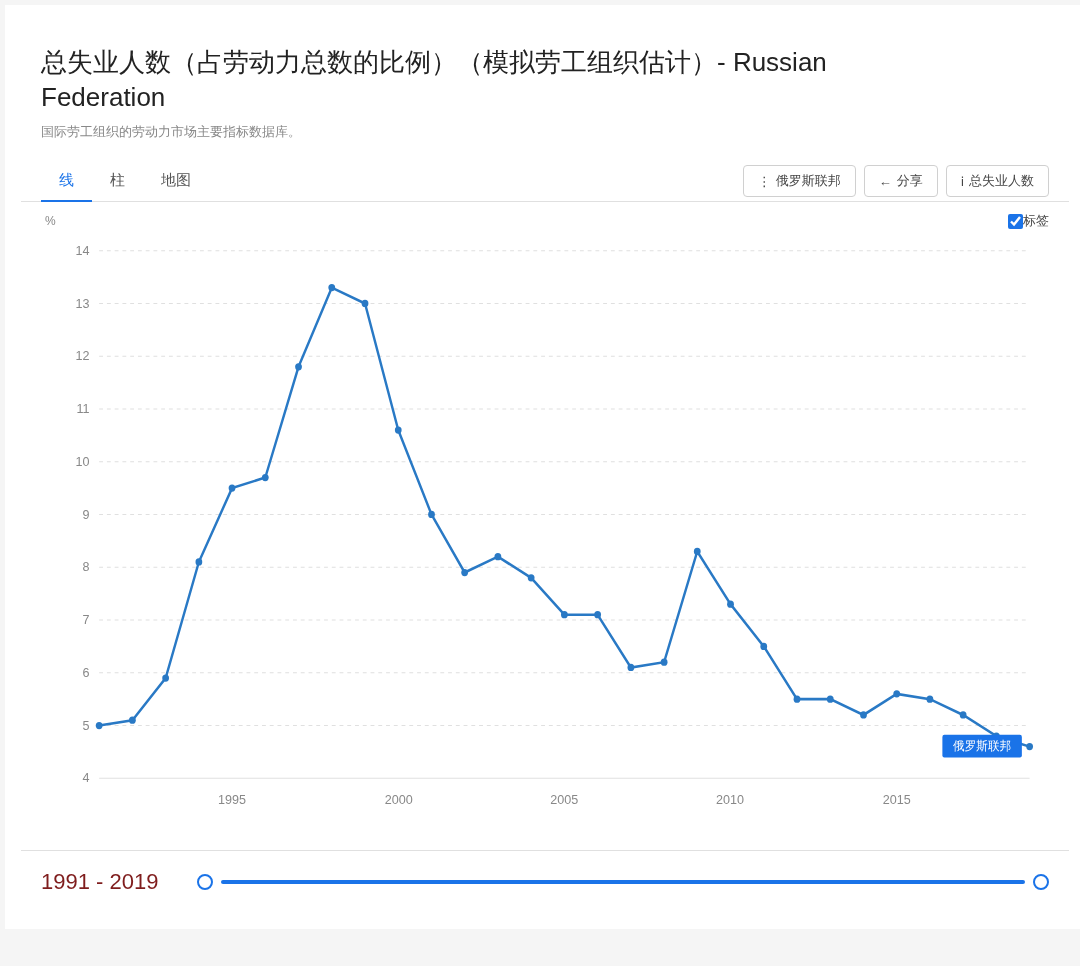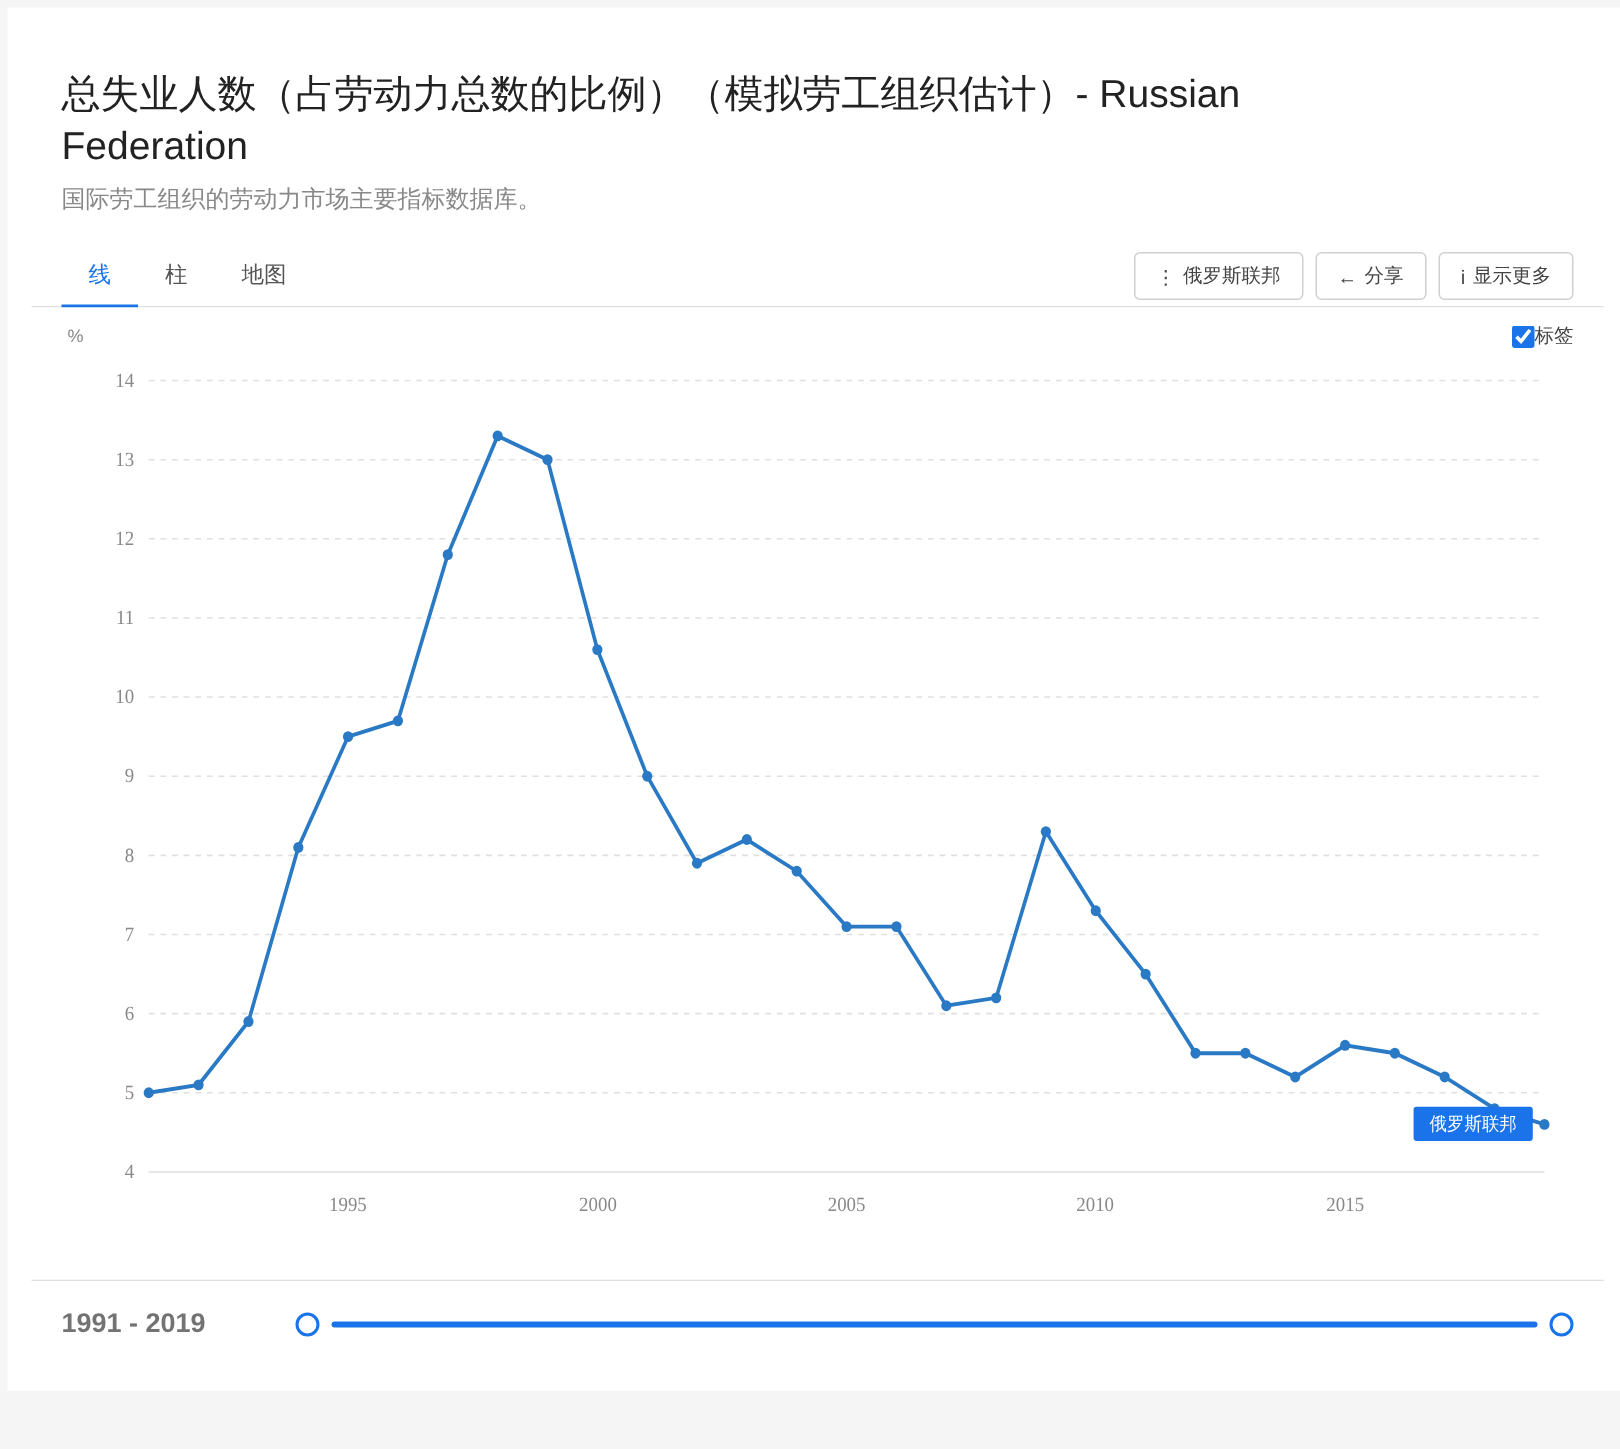--- a/index.html
+++ b/index.html
@@ -18,21 +18,21 @@
     .title-section {
       padding: 24px 20px 8px 20px;
     }
     .main-title {
       font-size: 26px;
       font-weight: 500;
       color: #222;
       line-height: 1.35;
     }
     .subtitle {
-      font-size: 16px;
+      font-size: 13px;
       color: #888;
       margin-top: 8px;
       padding: 0 0 12px 0;
     }
     .tabs-toolbar {
       display: flex;
       align-items: center;
       padding: 0 20px;
       border-bottom: 1px solid #e0e0e0;
       justify-content: space-between;
@@ -95,38 +95,37 @@
     }
     .legend-checkbox input[type=checkbox] {
       accent-color: #1a73e8;
       width: 15px;
       height: 15px;
     }
     .chart-wrapper {
       position: relative;
       width: 100%;
       height: 600px;
-      font-family: Liberation Serif, serif;
     }
     svg.chart-svg {
       width: 100%;
       height: 100%;
     }
     .bottom-bar {
       background: #fff;
       border-top: 1px solid #e0e0e0;
       padding: 18px 20px;
       display: flex;
       align-items: center;
       gap: 16px;
     }
     .year-range {
-      font-size: 18px;
-      font-weight: 700;
-      color: #737373;
+      font-size: 22px;
+      font-weight: 400;
+      color: #7f1d1d;
       min-width: 140px;
     }
     .slider-container {
       flex: 1;
       display: flex;
       align-items: center;
       gap: 8px;
     }
     .slider-track {
       flex: 1;
@@ -159,21 +158,21 @@
       <button class="toolbar-btn">
         <span>⋮</span>
         <span>俄罗斯联邦</span>
       </button>
       <button class="toolbar-btn">
         <span>←</span>
         <span>分享</span>
       </button>
       <button class="toolbar-btn">
         <span>ℹ</span>
-        <span>显示更多</span>
+        <span>总失业人数</span>
       </button>
     </div>
   </div>
 
   <div class="chart-area">
     <div class="chart-header">
       <span class="y-axis-label">%</span>
       <div class="legend-checkbox">
         <input type="checkbox" checked="" style="">
         <label>标签</label>

